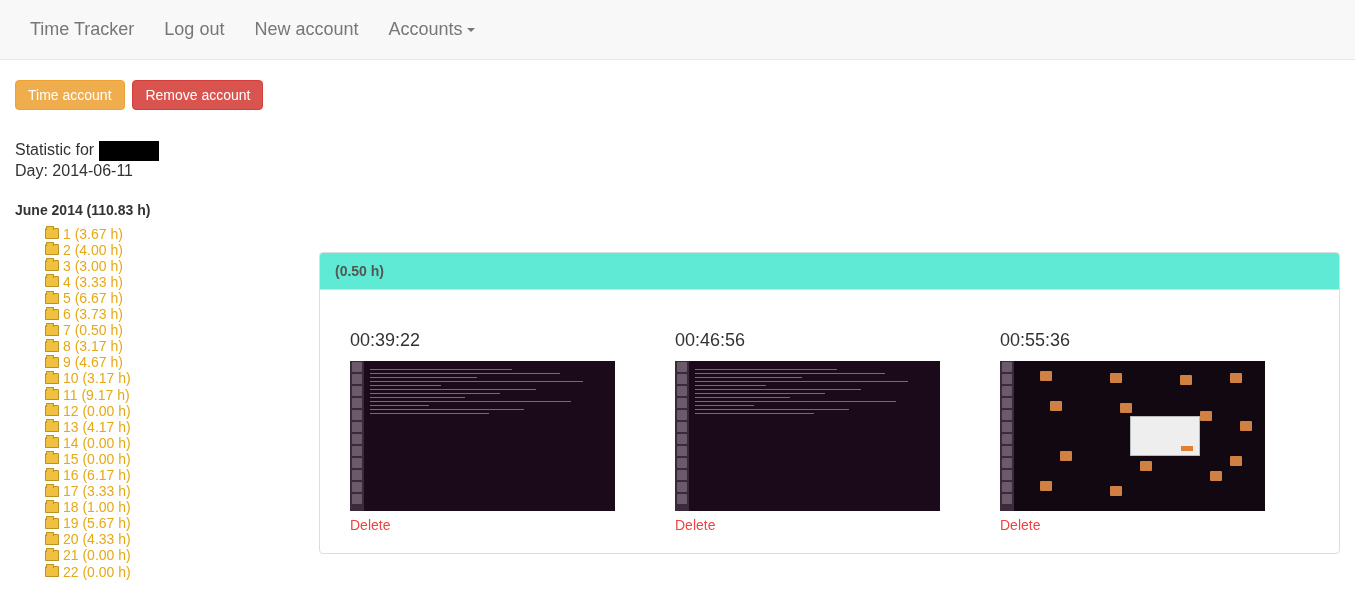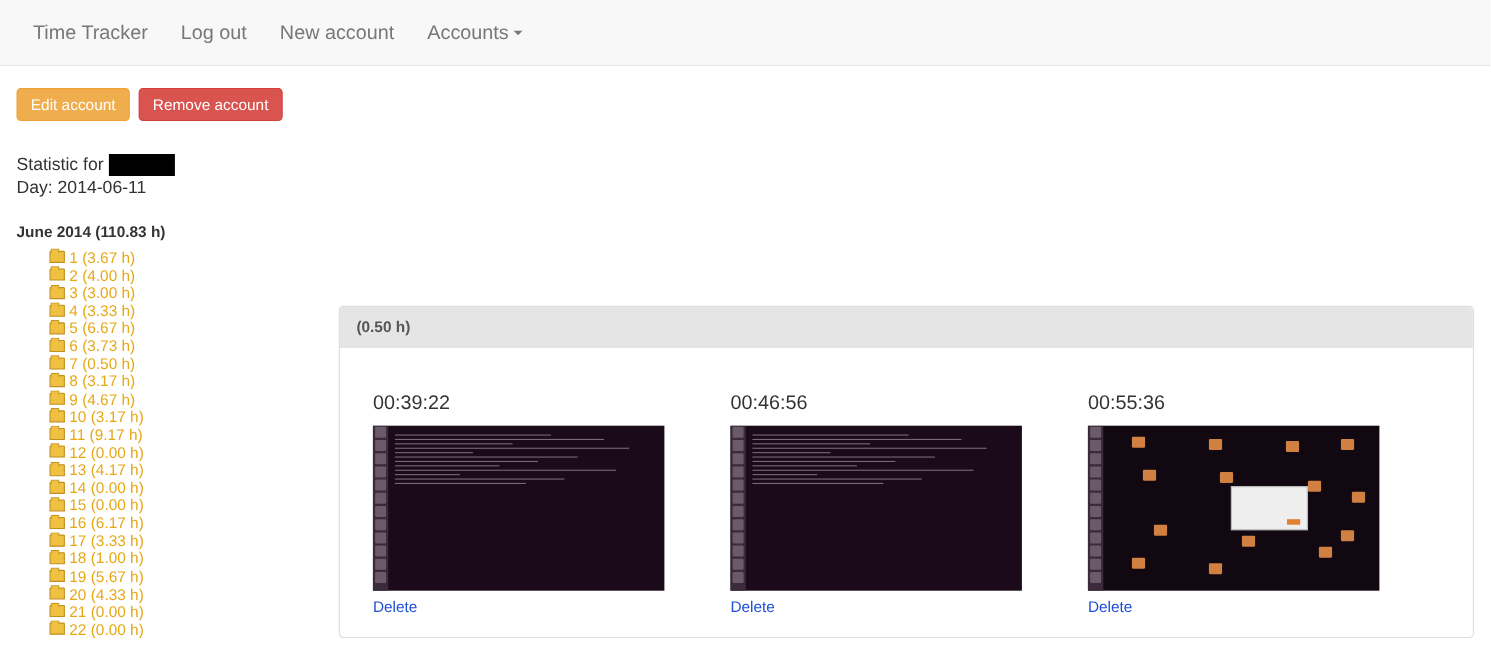--- a/index.html
+++ b/index.html
@@ -8,61 +8,61 @@
 .navbar-brand { font-size: 18px; color: #777; padding: 0 15px; text-decoration: none; }
 .nav-link { color: #777; text-decoration: none; padding: 0 15px; font-size: 18px; display: inline-flex; align-items: center; gap: 4px; }
 .caret { display: inline-block; width: 0; height: 0; border-left: 4px solid transparent; border-right: 4px solid transparent; border-top: 4px solid #777; vertical-align: middle; }
 .container { padding: 20px 15px 0 15px; }
 .btn { display: inline-block; padding: 6px 12px; font-size: 14px; border-radius: 4px; color: #fff; border: 1px solid transparent; cursor: pointer; text-align: center; margin-right: 4px; margin-bottom: 10px; }
 .btn-warning { background: #f0ad4e; border-color: #eea236; }
 .btn-danger { background: #d9534f; border-color: #d43f3a; }
 .heading { margin-top: 20px; margin-bottom: 20px; }
 .heading h2 { font-size: 16px; font-weight: 400; line-height: 1.3; }
 .redacted { display: inline-block; background: #000; width: 60px; height: 20px; vertical-align: middle; }
-.main-row { display: flex; align-items: flex-end; gap: 13px; }
+.main-row { display: flex; align-items: center; gap: 24px; }
 .sidebar { width: 280px; flex: 0 0 280px; }
 .month-title { font-weight: 700; color: #333; margin-bottom: 8px; }
 .day-list { list-style: none; padding-left: 30px; }
 .day-list li { line-height: 1.15; display: flex; align-items: center; gap: 4px; }
 .folder-icon { display: inline-block; width: 14px; height: 11px; background: #f0c040; border: 1px solid #c09020; border-radius: 1px 1px 0 0; position: relative; flex-shrink: 0; }
 .folder-icon::before { content: ""; position: absolute; top: -3px; left: 0; width: 6px; height: 3px; background: #f0c040; border: 1px solid #c09020; border-bottom: none; border-radius: 1px 1px 0 0; }
 .day-link { color: #e6a817; text-decoration: none; font-size: 14px; }
 .content-panel { flex: 1; border: 1px solid #ddd; border-radius: 4px; overflow: hidden; margin-top: 25px; }
-.panel-heading { background: #e5e5e5; border-bottom: 1px solid #ddd; padding: 10px 15px; font-weight: 700; color: #555; }
+.panel-heading { background: #5eead4; border-bottom: 1px solid #ddd; padding: 10px 15px; font-weight: 700; color: #555; }
 .panel-body { padding: 40px 30px 20px 30px; display: flex; gap: 60px; flex-wrap: wrap; }
 .screenshot-item { width: 265px; }
 .ts { font-size: 18px; color: #333; margin-bottom: 10px; }
 .thumb { width: 265px; height: 150px; background: #1a0a1a; position: relative; overflow: hidden; }
 .thumb-sidebar { position: absolute; left: 0; top: 0; width: 14px; height: 100%; background: #3a2a3a; display: flex; flex-direction: column; }
 .thumb-sidebar span { width: 10px; height: 10px; margin: 1px auto; background: #6a5a6a; border-radius: 1px; }
 .terminal-lines { position: absolute; left: 20px; top: 8px; right: 8px; }
 .terminal-lines div { height: 1px; background: #b8a8b8; margin-bottom: 3px; opacity: 0.6; }
 .desktop-bg { background: #120812; }
 .desktop-icons { position: absolute; inset: 0; }
 .d-icon { position: absolute; width: 12px; height: 10px; background: #d08040; border-radius: 1px; }
 .dialog { position: absolute; width: 70px; height: 40px; background: #eee; border: 1px solid #bbb; top: 55px; left: 130px; }
 .dialog::after { content: ""; position: absolute; bottom: 4px; right: 6px; width: 12px; height: 5px; background: #e08030; }
-.delete-link { color: #1d4ed8; text-decoration: none; font-size: 14px; display: inline-block; margin-top: 6px; }
+.delete-link { color: #ef4444; text-decoration: none; font-size: 14px; display: inline-block; margin-top: 6px; }
 </style>
 </head>
 <body>
 
 <nav class="navbar">
   <a class="navbar-brand">Time Tracker</a>
   <a class="nav-link">Log out</a>
   <a class="nav-link">New account</a>
   <a class="nav-link">
     <span>Accounts</span>
     <span class="caret"></span>
   </a>
 </nav>
 
 <div class="container">
   <div>
-    <a class="btn btn-warning">Edit account</a>
+    <a class="btn btn-warning">Time account</a>
     <a class="btn btn-danger">Remove account</a>
   </div>
 
   <div class="heading">
     <h2>
       <span>Statistic for </span><span class="redacted"></span><br>
       <span>Day: </span><span>2014-06-11</span>
     </h2>
   </div>
 

